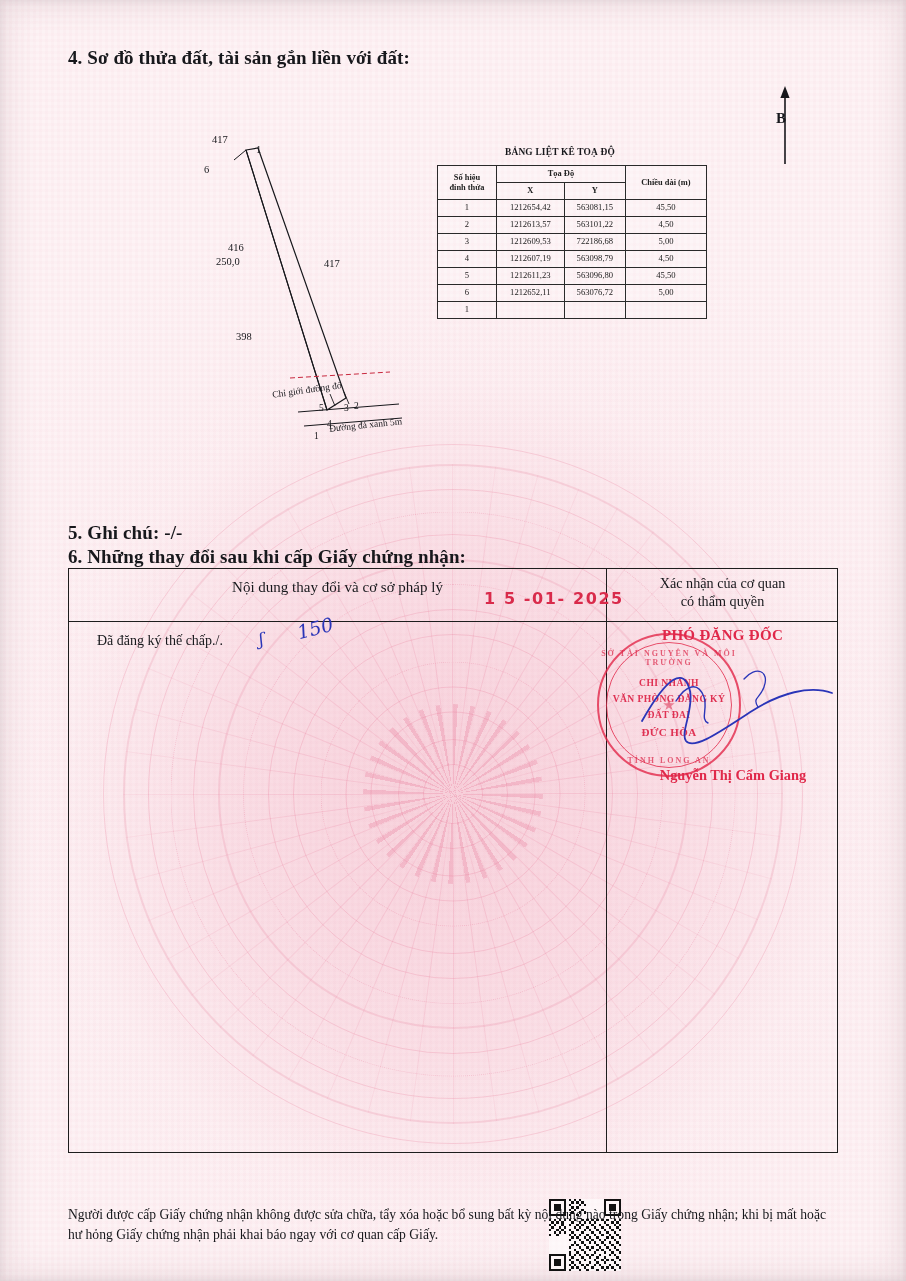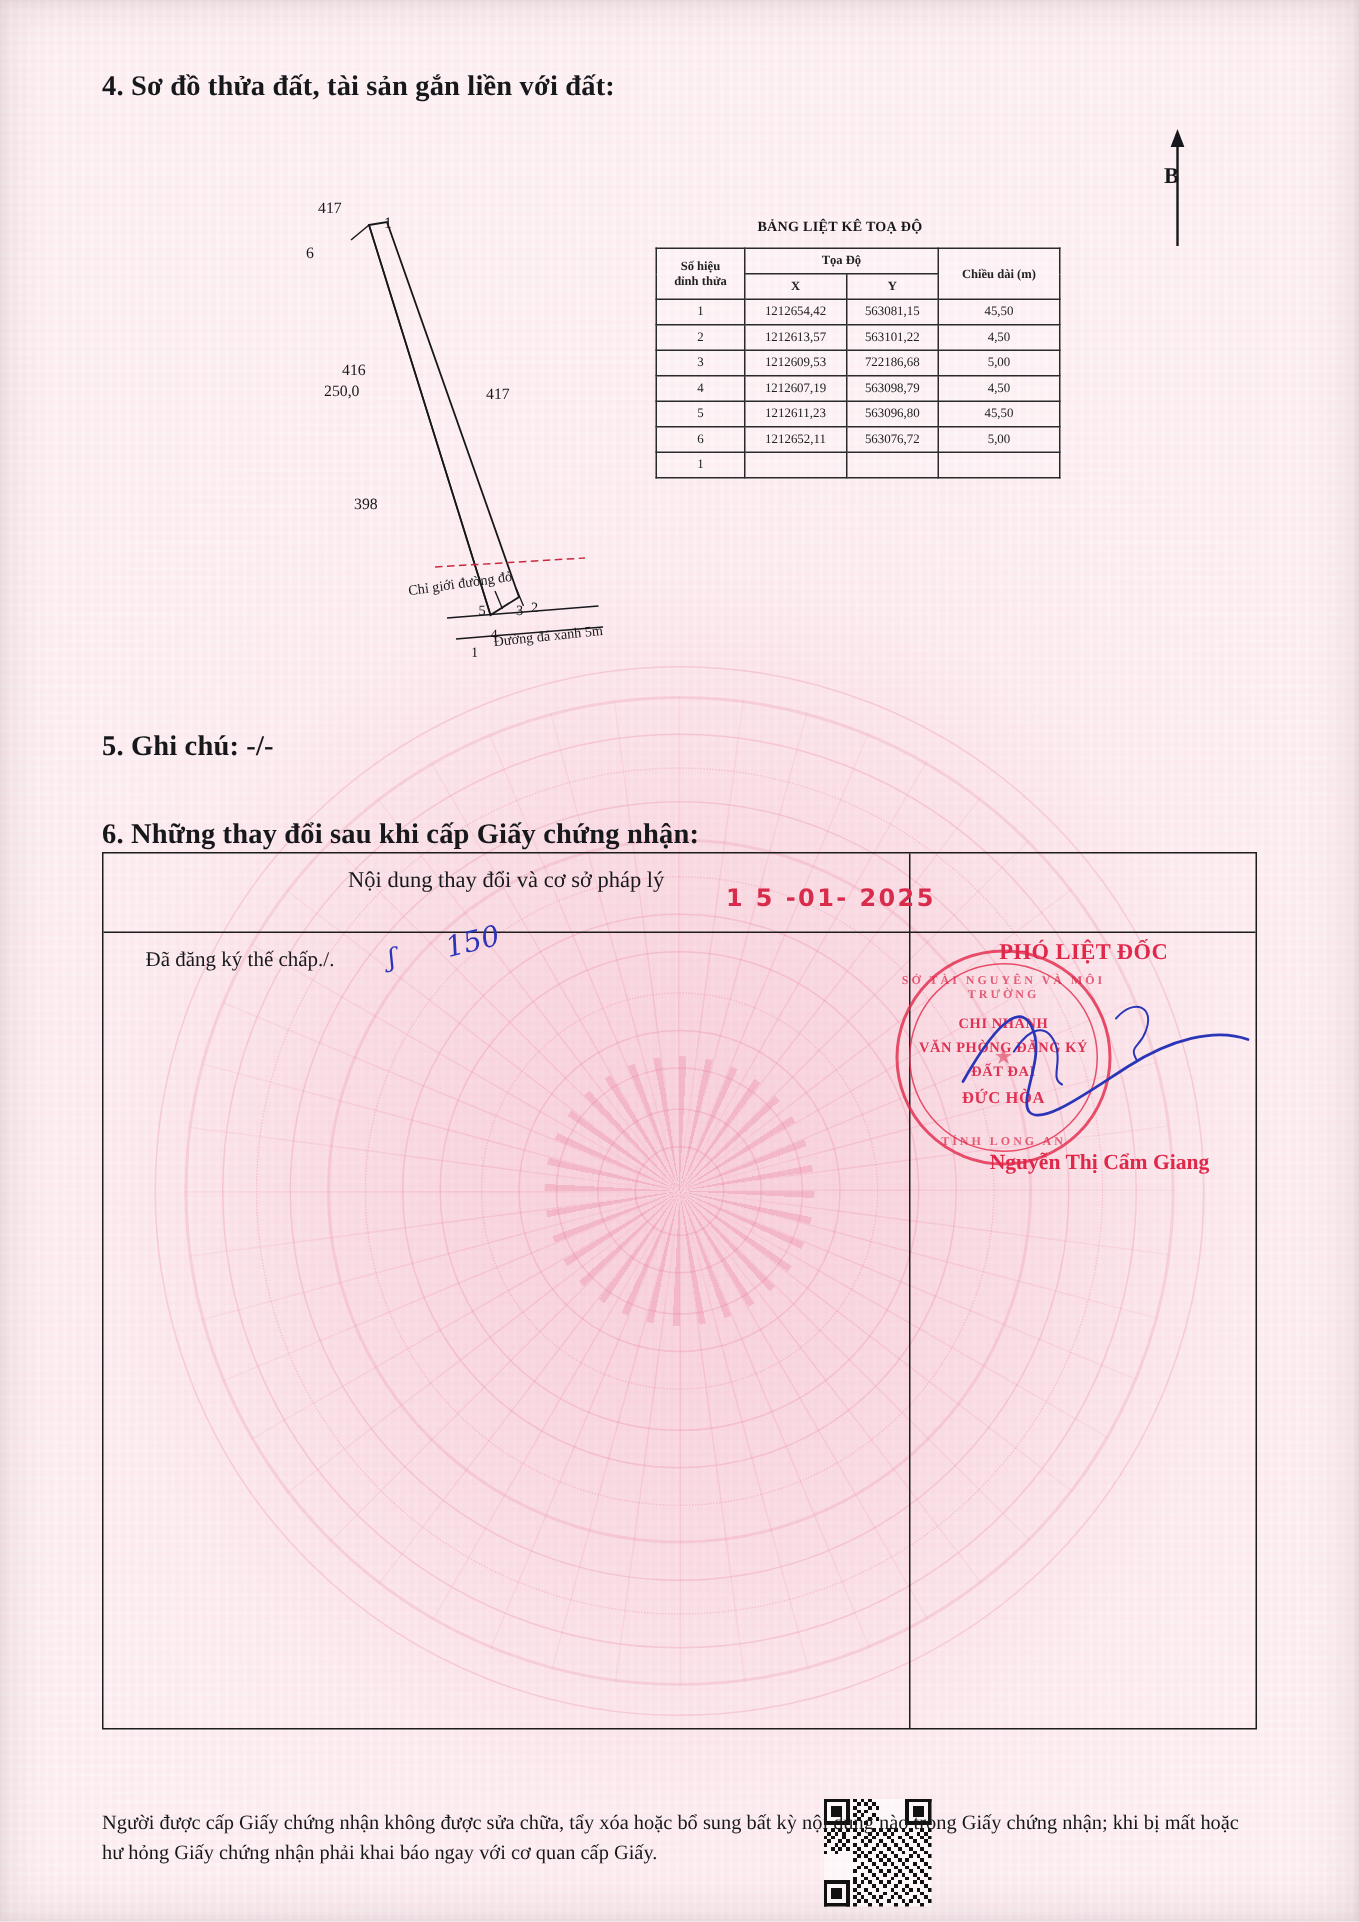--- a/index.html
+++ b/index.html
@@ -71,21 +71,21 @@
     color: #17181c;
   }
 
   .sec-head {
     position: absolute;
     font-weight: bold;
     font-size: 19px;
     letter-spacing: .1px;
   }
   #sec4 { left: 68px; top: 47px; }
-  #sec5 { left: 68px; top: 487px; }
+  #sec5 { left: 68px; top: 522px; }
   #sec6 { left: 68px; top: 546px; }
 
   
   #north { position: absolute; left: 770px; top: 86px; width: 30px; height: 82px; }
   #north .label { position: absolute; left: 6px; top: 24px; font-weight: bold; font-size: 15px; }
   #north svg { position: absolute; left: 8px; top: 0; }
 
   
   #sketch { position: absolute; left: 194px; top: 120px; width: 230px; height: 330px; }
   #sketch .lbl { position: absolute; font-size: 10.5px; color: #17181c; white-space: nowrap; }
@@ -415,20 +415,21 @@
 
   <div class="sec-head" id="sec5">5. Ghi chú: -/-</div>
 
   <div class="sec-head" id="sec6">6. Những thay đổi sau khi cấp Giấy chứng nhận:</div>
 
   <div id="changes">
     <div class="vline"></div>
     <div class="hline"></div>
 
     <div id="ch-head-left">Nội dung thay đổi và cơ sở pháp lý</div>
+    <div id="ch-head-right">Xác nhận của cơ quan<br>có thẩm quyền</div>
 
     <div id="date-stamp">1 5 -01- 2025</div>
 
     <div id="ch-entry">Đã đăng ký thế chấp./.</div>
     <div class="hand" id="hand-1">ʃ</div>
     <div class="hand" id="hand-2">150</div>
 
     <svg id="qr" viewBox="0 0 29 29" shape-rendering="crispEdges">
       <rect width="29" height="29" fill="#ffffff" opacity="0.55"></rect>
       <g fill="#111">
@@ -650,21 +651,21 @@
       <div class="ring2"></div>
       <div class="arc-top">SỞ TÀI NGUYÊN VÀ MÔI TRƯỜNG</div>
       <div class="txt t1">CHI NHÁNH</div>
       <div class="txt t2">VĂN PHÒNG ĐĂNG KÝ</div>
       <div class="txt t3">ĐẤT ĐAI</div>
       <div class="txt t4">ĐỨC HÒA</div>
       <div class="arc-bot">TỈNH LONG AN</div>
       <div class="starmark">★</div>
     </div>
 
-    <div id="deputy">PHÓ LIỆT ĐỐC</div>
+    <div id="deputy">PHÓ ĐĂNG ĐỐC</div>
 
     <svg id="sig" width="215" height="110" viewBox="0 0 215 110">
       <path d="M18,64 C44,18 60,10 66,34 C70,52 56,76 62,84 C70,94 100,72 128,54 C156,36 186,28 208,36" fill="none" stroke="#2a35b8" stroke-width="1.8" stroke-linecap="round"></path>
       <path d="M52,44 C62,28 74,24 80,40 C84,52 76,62 84,66" fill="none" stroke="#2a35b8" stroke-width="1.4" stroke-linecap="round"></path>
       <path d="M120,22 C132,8 146,14 140,30 C136,42 128,40 134,50" fill="none" stroke="#2a35b8" stroke-width="1.3" stroke-linecap="round"></path>
     </svg>
 
     <div id="sig-name">Nguyễn Thị Cẩm Giang</div>
   </div>
 

